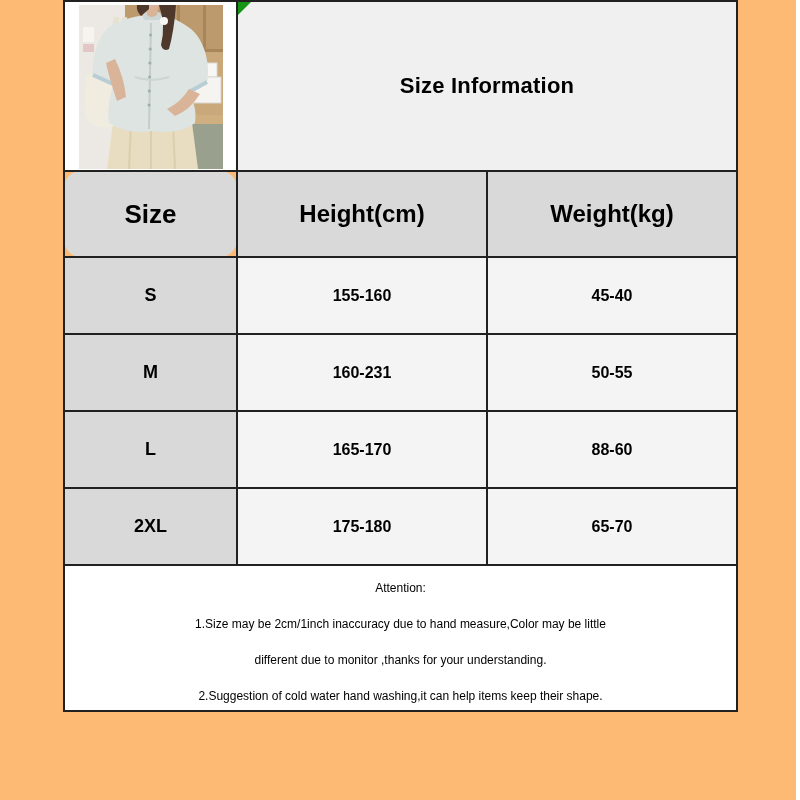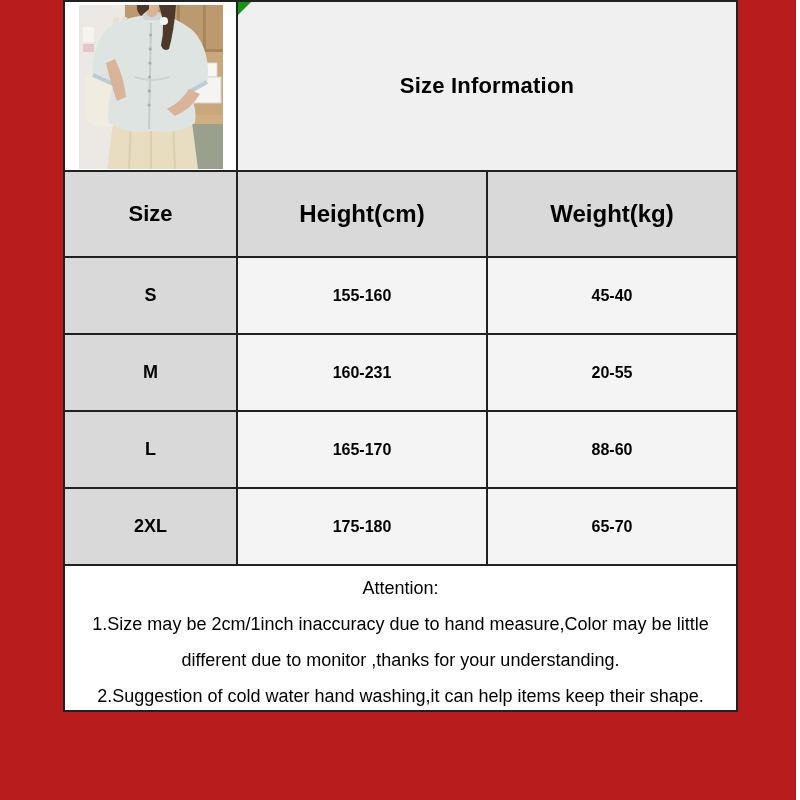--- a/index.html
+++ b/index.html
@@ -1,48 +1,48 @@
 <!DOCTYPE html>
 <html><head>
 <meta charset="utf-8">
 <style>
   html,body{margin:0;padding:0;background:#ffffff;}
   body{width:800px;height:800px;font-family:"Liberation Sans",sans-serif;color:#000;}
-  .canvas{position:relative;width:796px;height:800px;background:#b91c1c;overflow:hidden;}
+  .canvas{position:relative;width:796px;height:800px;background:#fdba74;overflow:hidden;}
 
   table.size-chart{
     position:absolute;left:63px;top:0;width:673px;
     border-collapse:collapse;table-layout:fixed;
   }
   table.size-chart td{
     border:2px solid #212121;
     text-align:center;vertical-align:middle;
     padding:0;overflow:hidden;
   }
   .photo-cell{height:168px;background:#ffffff;}
   .photo-frame{width:144px;height:164px;margin:1px auto 0 auto;}
   .title-cell{background:#f0f0f0;position:relative;}
   .title-text{font-weight:bold;font-size:22px;letter-spacing:0.2px;}
   .corner-flag{position:absolute;top:0;left:0;display:block;}
 
   .head-row td{height:84px;background:#d9d9d9;font-weight:bold;}
-  .size-head{font-size:22px;}
+  .size-head{font-size:26px;border-radius:17px;}
   .col-head{font-size:24px;}
 
   .data-row td{height:75px;}
   .size-cell{background:#d9d9d9;font-weight:bold;font-size:18px;}
   .val-cell{background:#f4f4f4;font-weight:bold;font-size:16px;margin-top:36px;}
 
   .attention-cell{
     height:133px;background:#ffffff;
     text-align:left;vertical-align:top;
     padding:3px 0 0 5px;
   }
   .attention-cell div{
-    font-size:18px;line-height:28px;white-space:nowrap;margin-top:8px;
+    font-size:12px;line-height:28px;white-space:nowrap;margin-top:8px;
   }
 </style>
 </head>
 <body>
 
 <div class="canvas">
   <table class="size-chart">
     <colgroup>
       <col style="width:173px">
       <col style="width:250px">
@@ -117,21 +117,21 @@
     </tr>
 
     <tr class="data-row">
       <td class="size-cell">S</td>
       <td class="val-cell">155-160</td>
       <td class="val-cell">45-40</td>
     </tr>
     <tr class="data-row">
       <td class="size-cell">M</td>
       <td class="val-cell">160-231</td>
-      <td class="val-cell">20-55</td>
+      <td class="val-cell">50-55</td>
     </tr>
     <tr class="data-row">
       <td class="size-cell">L</td>
       <td class="val-cell">165-170</td>
       <td class="val-cell">88-60</td>
     </tr>
     <tr class="data-row">
       <td class="size-cell">2XL</td>
       <td class="val-cell">175-180</td>
       <td class="val-cell">65-70</td>

